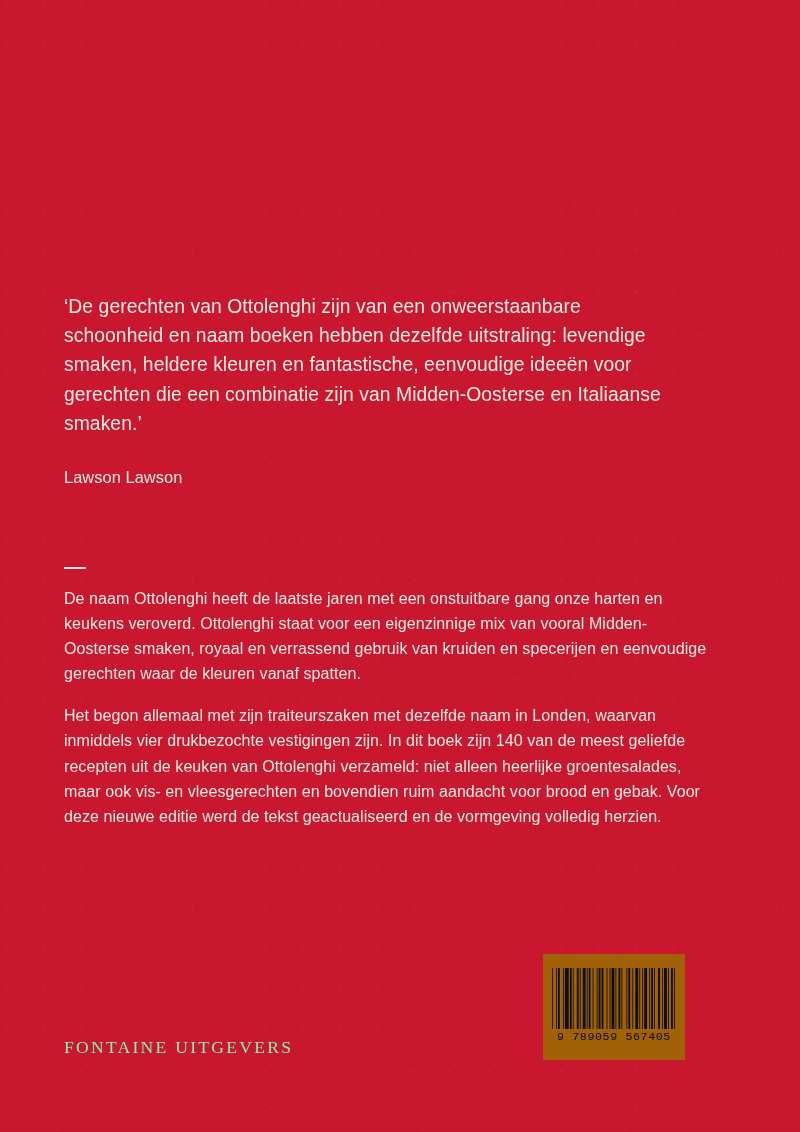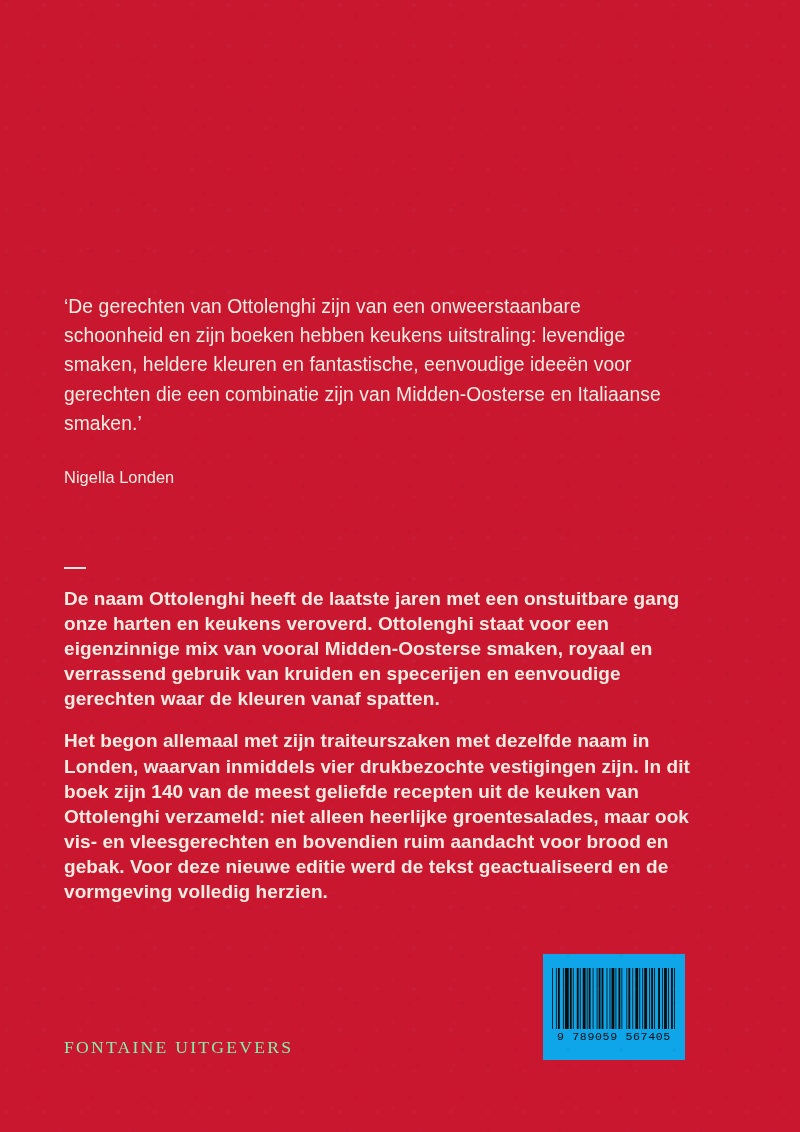--- a/index.html
+++ b/index.html
@@ -79,23 +79,23 @@
   
   .blurb {
     position: absolute;
     left: 64px;
     top: 586px;
     width: 645px;
   }
   .blurb p {
     margin: 0 0 17px 0;
     color: #f2ebe1;
-    font-size: 19px;
+    font-size: 16px;
     line-height: 25.1px;
-    font-weight: 700;
+    font-weight: 400;
     letter-spacing: .004em;
   }
   .blurb p:last-child { margin-bottom: 12px; }
 
   
   .publisher {
     position: absolute;
     left: 64px;
     top: 1036px;
     color: #86efac;
@@ -107,21 +107,21 @@
     white-space: nowrap;
   }
 
   
   .barcode-box {
     position: absolute;
     left: 543px;
     top: 954px;
     width: 142px;
     height: 106px;
-    background: #0ea5e9;
+    background: #a16207;
     box-sizing: border-box;
     display: flex;
     flex-direction: column;
     align-items: center;
     justify-content: flex-start;
     padding: 14px 9px 6px 9px;
   }
   .barcode-bars {
     width: 124px;
     height: 61px;
@@ -136,22 +136,22 @@
     white-space: nowrap;
     line-height: 14px;
   }
 </style>
 </head>
 <body>
 
 <div class="cover">
 
   <div class="quote-block">
-    <p class="quote-text">‘De gerechten van Ottolenghi zijn van een onweerstaanbare schoonheid en zijn boeken hebben keukens uitstraling: levendige smaken, heldere kleuren en fantastische, eenvoudige ideeën voor gerechten die een combinatie zijn van Midden-Oosterse en Italiaanse smaken.’</p>
-    <p class="quote-attribution">Nigella Londen</p>
+    <p class="quote-text">‘De gerechten van Ottolenghi zijn van een onweerstaanbare schoonheid en naam boeken hebben dezelfde uitstraling: levendige smaken, heldere kleuren en fantastische, eenvoudige ideeën voor gerechten die een combinatie zijn van Midden-Oosterse en Italiaanse smaken.’</p>
+    <p class="quote-attribution">Lawson Lawson</p>
   </div>
 
   <hr class="divider">
 
   <div class="blurb">
     <p>De naam Ottolenghi heeft de laatste jaren met een onstuitbare gang onze harten en keukens veroverd. Ottolenghi staat voor een eigenzinnige mix van vooral Midden-Oosterse smaken, royaal en verrassend gebruik van kruiden en specerijen en eenvoudige gerechten waar de kleuren vanaf spatten.</p>
     <p>Het begon allemaal met zijn traiteurszaken met dezelfde naam in Londen, waarvan inmiddels vier drukbezochte vestigingen zijn. In dit boek zijn 140 van de meest geliefde recepten uit de keuken van Ottolenghi verzameld: niet alleen heerlijke groentesalades, maar ook vis- en vleesgerechten en bovendien ruim aandacht voor brood en gebak. Voor deze nieuwe editie werd de tekst geactualiseerd en de vormgeving volledig herzien.</p>
   </div>
 
   <div class="publisher">FONTAINE UITGEVERS</div>

